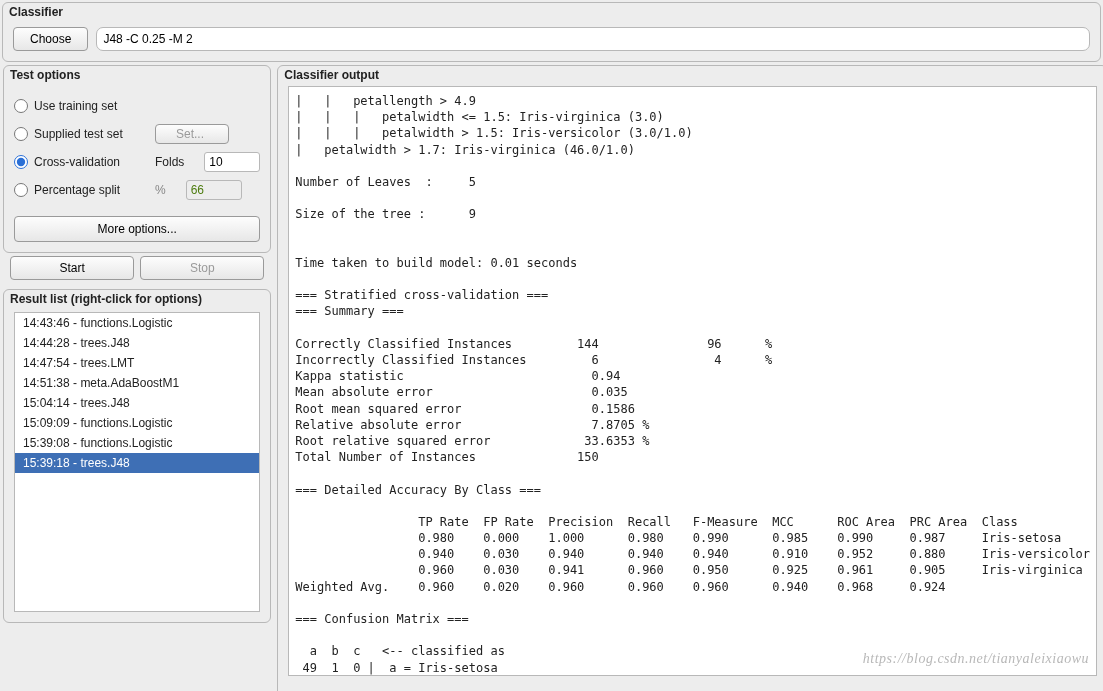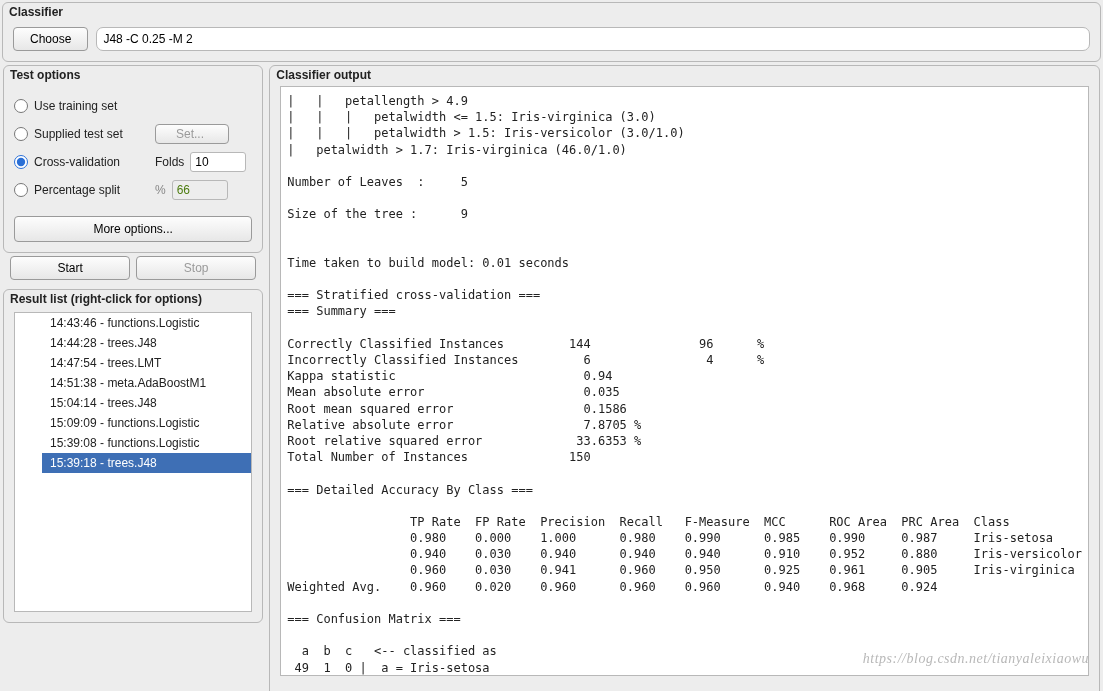--- a/index.html
+++ b/index.html
@@ -53,21 +53,21 @@
 .left-col { width: 278px; display: flex; flex-direction: column; }
 .right-col { flex: 1; }
 .test-opts { padding: 6px 10px 10px 10px; }
 .opt-row { display: flex; align-items: center; gap: 6px; height: 28px; }
 input[type=radio] { width: 14px; height: 14px; accent-color: #2a6fd6; }
 .opt-label { flex: 0 0 115px; }
 .smallbtn { padding: 2px 24px; font-size: 12px; }
 .foldlbl { color:#222; }
 .num-input {
   width: 56px; background:#fff; border:1px solid #b8b8b8;
-  border-radius:3px; padding:2px 4px; font-family:inherit; font-size:12px;
+  border-radius:3px; padding:2px 4px; font-family:inherit; font-size:12px;margin-left:14px;
 }
 .num-input:disabled { background:#ededed; color:#4d7c0f; }
 .pct { color:#888; }
 .more-opts { width: 100%; margin-top: 12px; padding: 5px 0; }
 .class-select {
   margin: 4px 10px 8px 10px;
   display:flex;
 }
 .class-select select {
   flex:1; font-family:inherit; font-size:12px;
@@ -75,21 +75,20 @@
   border:1px solid #9a9a9a; border-radius:4px;
   padding: 4px 6px;
 }
 .startstop { display:flex; gap:6px; padding: 0 10px 6px 10px; }
 .startstop button { flex:1; padding:4px 0; }
 .result-panel .panel-title { padding-bottom:6px; }
 .result-list {
   background:#fff; border:1px solid #b8b8b8;
   margin: 0 10px 10px 10px; height: 300px; overflow:auto;
   font-size:12px;
-  padding-left:27px;
 }
 .result-item { padding:3px 8px; cursor:pointer; white-space:nowrap; }
 .result-item.selected { background:#3e6fb5; color:#fff; }
 .output-panel { height: 635px; }
 .output-area {
   background:#fff; border:1px solid #b8b8b8;
   margin: 0 10px 10px 10px; height: 590px;
   overflow:auto; padding: 6px 6px;
   font-family: Menlo, Consolas, monospace;
   font-size: 12px; line-height: 1.35;

